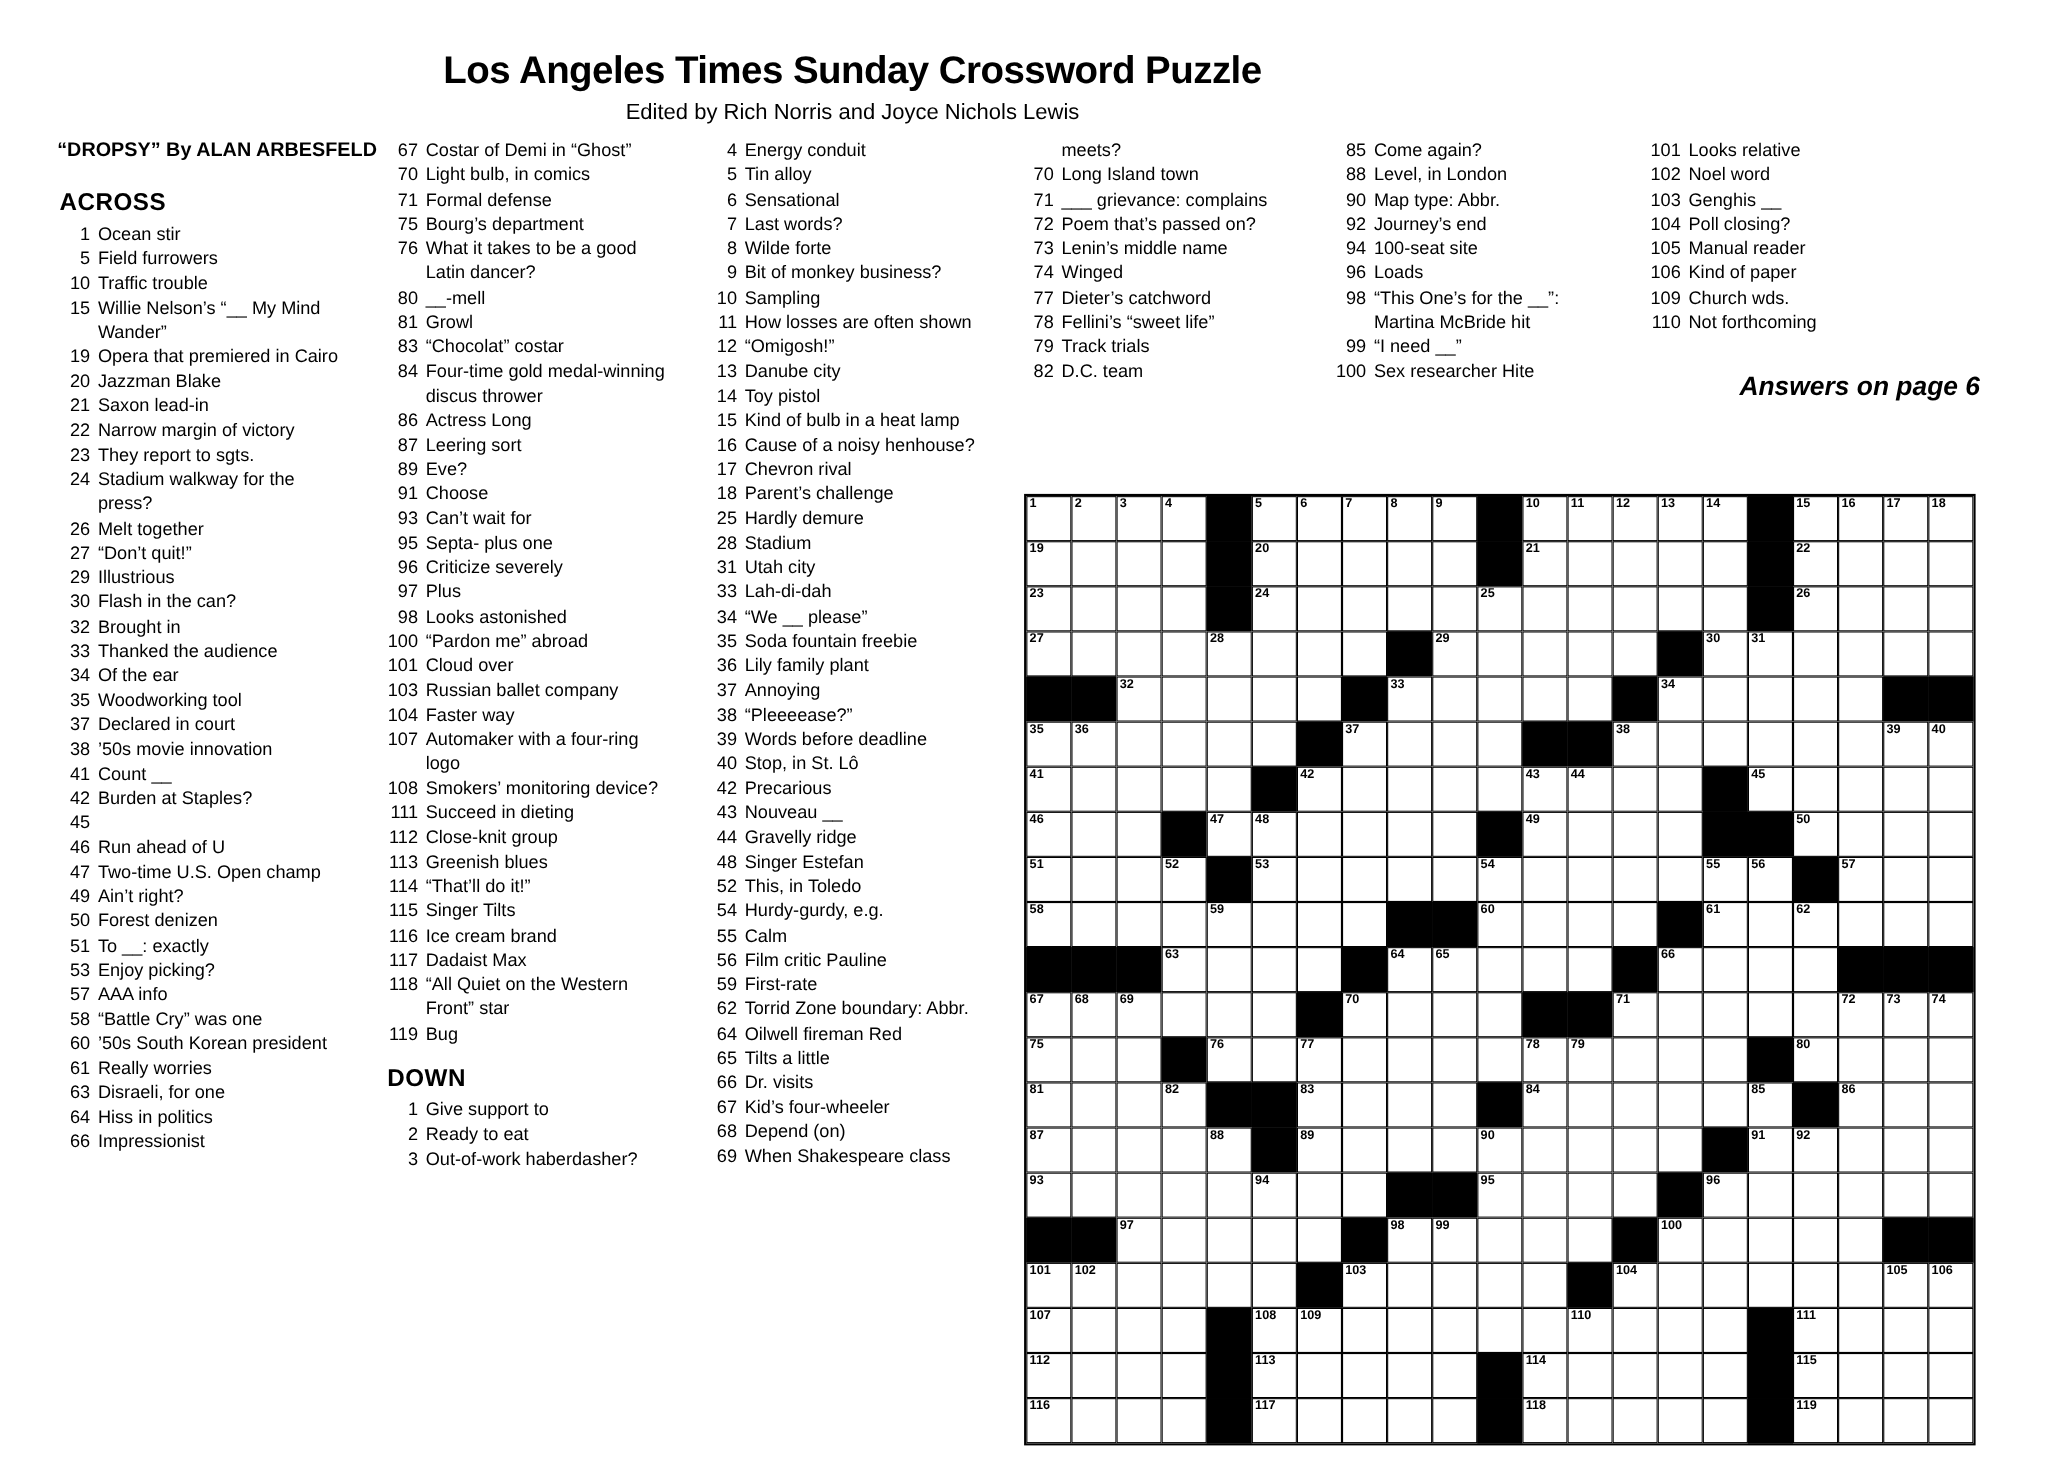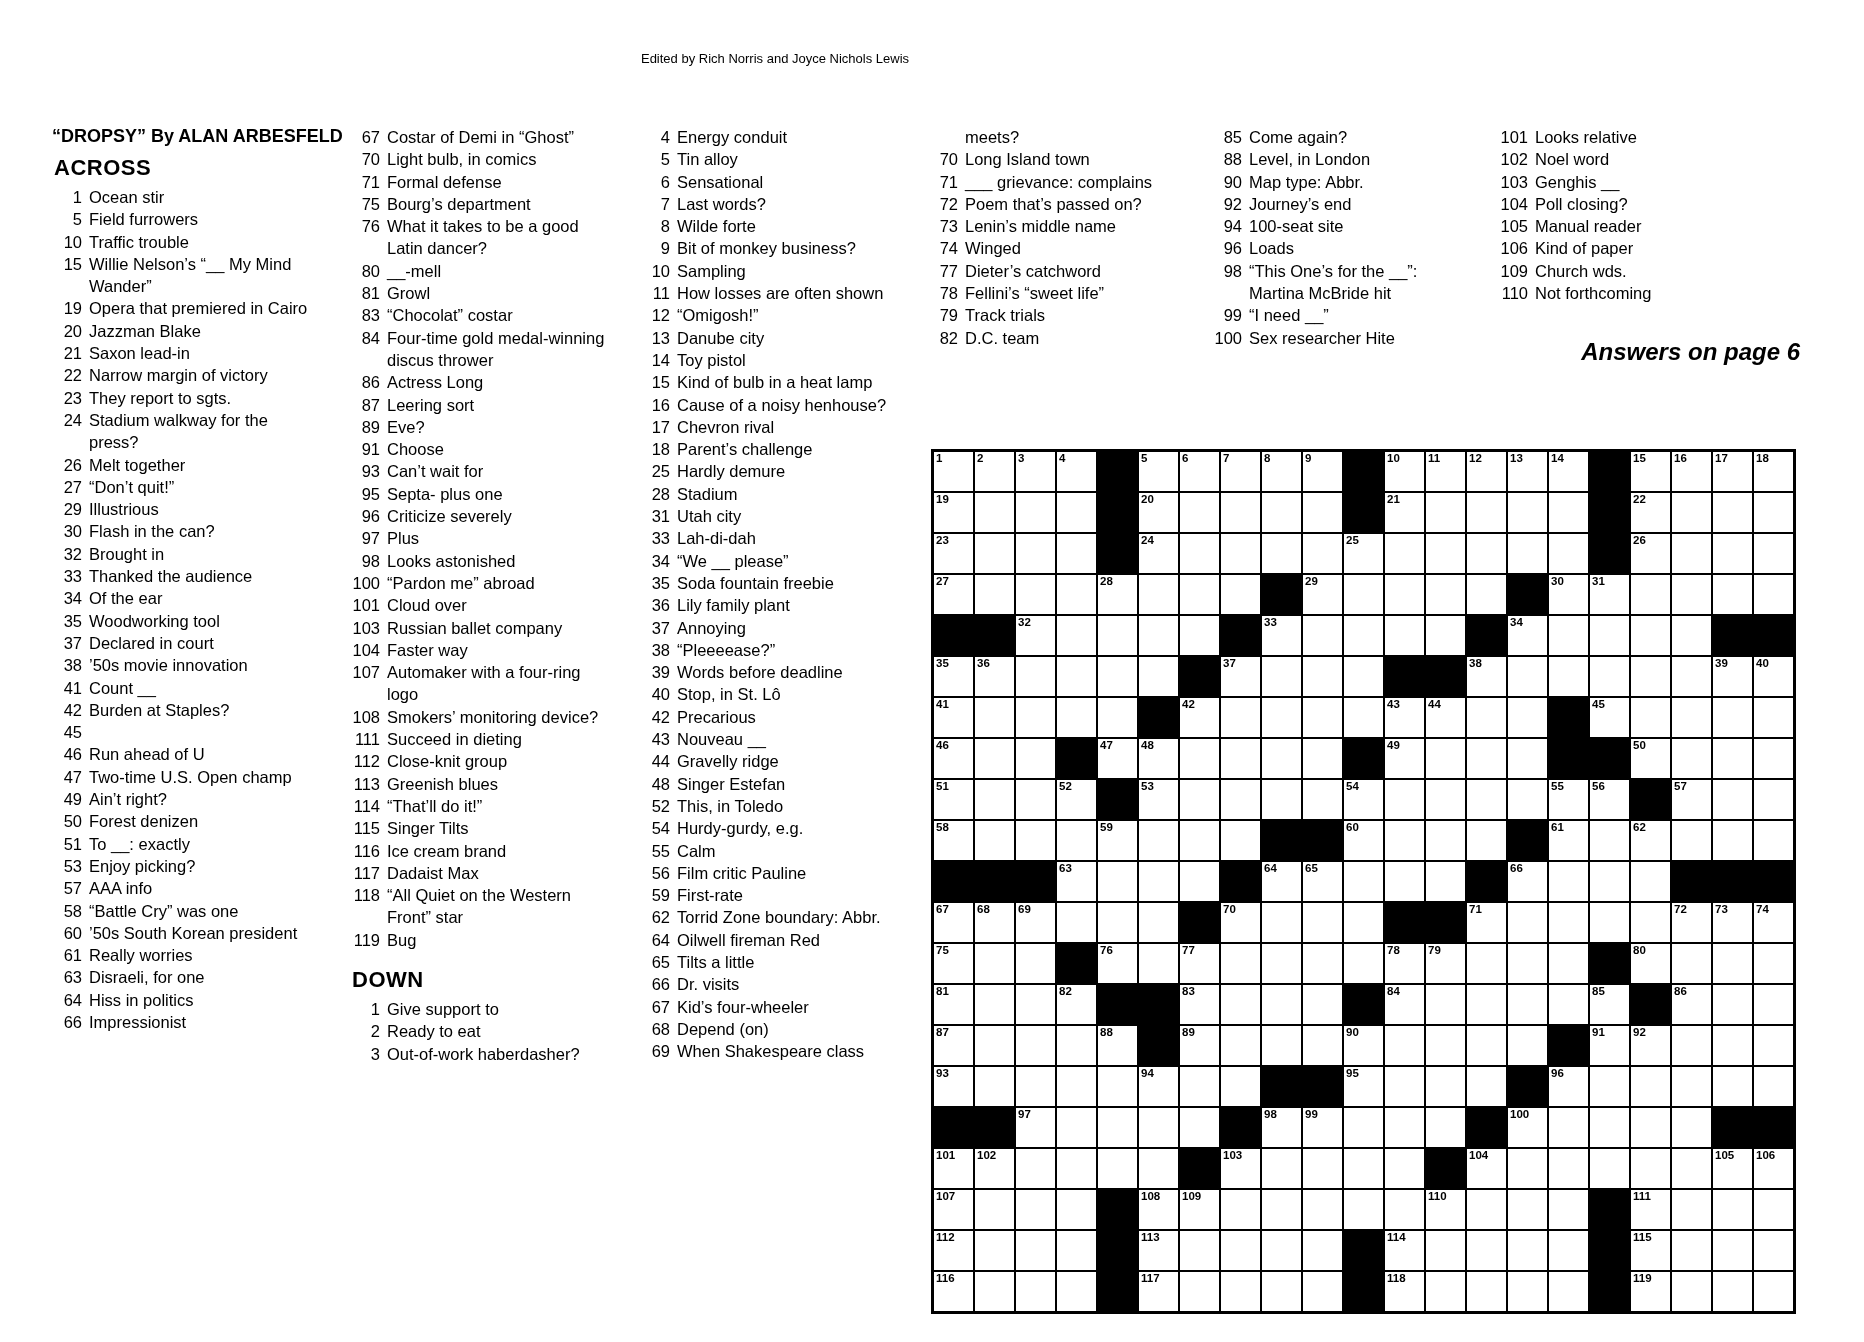--- a/index.html
+++ b/index.html
@@ -1,41 +1,42 @@
 <!DOCTYPE html>
 <html><head>
 <meta charset="utf-8">
 <style>
   html,body{margin:0;padding:0;background:#fff;}
   body{width:1864px;height:1342px;position:relative;overflow:hidden;
        font-family:"Liberation Sans",sans-serif;color:#000;}
   .masthead{position:absolute;left:0;top:44px;width:1550px;text-align:center;}
   .title{font-size:35px;font-weight:bold;letter-spacing:-0.5px;}
-  .subtitle{font-size:13px;margin-top:7px;}
+  .subtitle{font-size:20px;margin-top:7px;}
   .answers{position:absolute;top:338px;left:1500px;width:300px;text-align:right;
            font-size:24px;font-weight:bold;font-style:italic;}
   .col{position:absolute;top:126px;width:288px;}
-  .byline{font-size:18px;font-weight:bold;margin-bottom:8px;white-space:nowrap;}
+  .byline{font-size:18px;font-weight:bold;margin-bottom:24px;white-space:nowrap;}
   .heading{font-size:22px;font-weight:bold;margin:0 0 5px 2px;letter-spacing:0.5px;}
   .heading.gap{margin-top:16px;}
   .clue{display:flex;align-items:flex-start;}
   .cnum{width:30px;flex:0 0 30px;text-align:right;padding-right:7px;
         font-size:16.5px;line-height:22.3px;}
   .ctext{font-size:16.5px;line-height:22.3px;white-space:pre-line;}
   .grid{position:absolute;left:931px;top:449px;border:2px solid #000;
         display:grid;grid-template-columns:repeat(21,41px);grid-template-rows:repeat(21,41px);
         background:#fff;}
   .cell{border:1px solid #000;box-sizing:border-box;position:relative;background:#fff;}
   .cell.b{background:#000;}
   .cell .n{position:absolute;left:2px;top:0px;font-size:11.5px;font-weight:bold;line-height:13px;}
 </style>
 </head>
 <body>
 
 <div class="masthead">
+  <div class="title">Los Angeles Times Sunday Crossword Puzzle</div>
   <div class="subtitle">Edited by Rich Norris and Joyce Nichols Lewis</div>
 </div>
 
 <div class="answers">Answers on page 6</div>
 
 <div id="cols">
     <div class="col" style="left: 52px;">
       <div class="byline">“DROPSY” By ALAN ARBESFELD</div>
       <div class="heading">ACROSS</div>
       <div class="clue">

